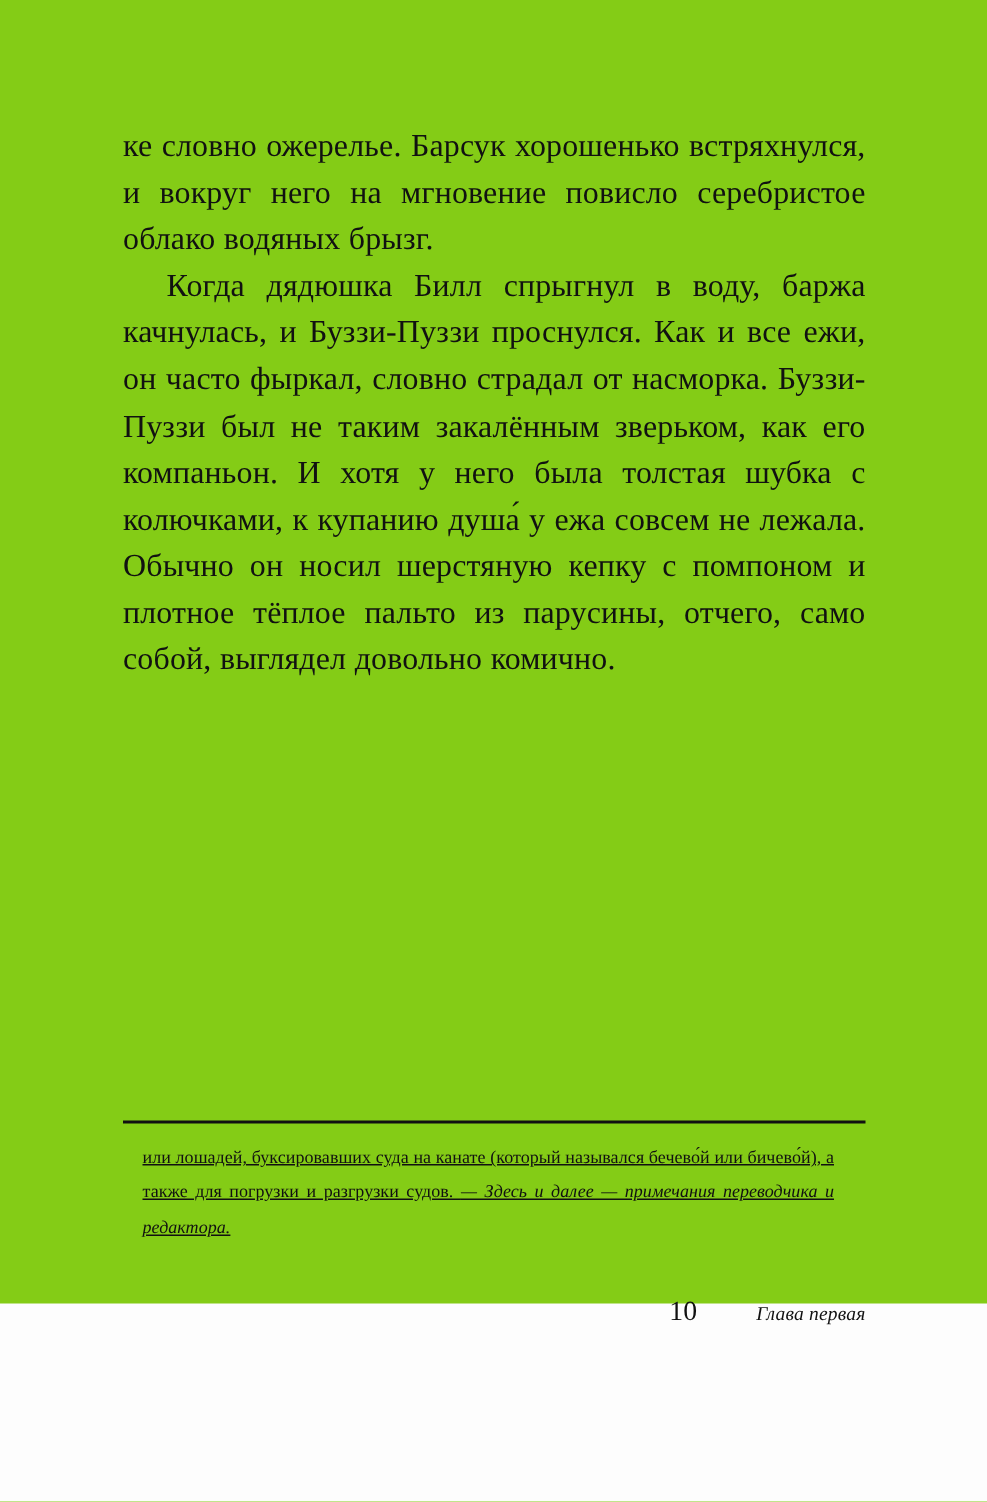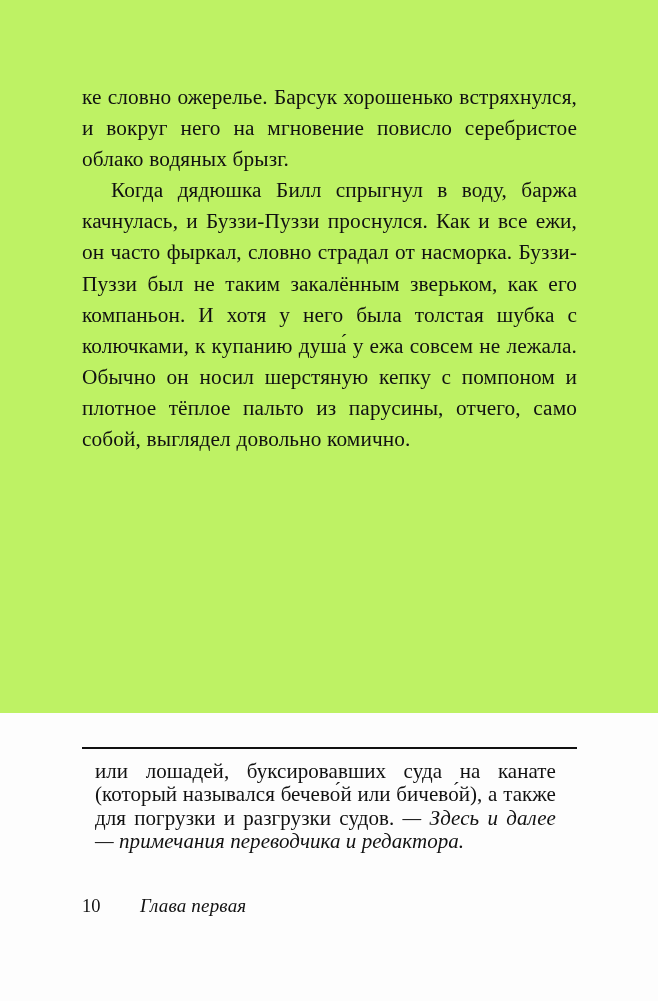--- a/index.html
+++ b/index.html
@@ -12,22 +12,22 @@
     background: #fdfdfd;
     font-family: "Liberation Serif", "DejaVu Serif", serif;
     color: #111111;
     -webkit-font-smoothing: antialiased;
     overflow: hidden;
   }
 
   .page {
     position: relative;
     width: 658px;
-    height: 713px;
-    background: #bef264;
+    height: 869px;
+    background: #84cc16;
     box-sizing: border-box;
   }
 
   
   .textblock {
     position: absolute;
     left: 82px;
     top: 82px;
     width: 495px;
   }
@@ -63,48 +63,50 @@
 
   .footnote {
     position: absolute;
     left: 95px;
     top: 760px;
     width: 461px;
   }
 
   .footnote-text {
     margin: 0;
-    font-size: 21px;
+    font-size: 12px;
     line-height: 23.4px;
     text-align: justify;
     text-align-last: left;
     letter-spacing: 0.003em;
+    text-decoration: underline;
   }
   .footnote-text .src {
     font-style: italic;
   }
 
   
   .runningfoot {
     position: absolute;
     left: 82px;
-    top: 895px;
+    top: 864px;
     width: 495px;
     display: flex;
     align-items: baseline;
+    justify-content: flex-end;
   }
   .folio {
     font-size: 18.5px;
     line-height: 22px;
     font-style: normal;
     width: 58px;
     flex: none;
   }
   .chaptertitle {
-    font-size: 19px;
+    font-size: 13px;
     line-height: 22px;
     font-style: italic;
     letter-spacing: 0.01em;
   }
 </style>
 </head>
 <body>
 
 <div class="page">
 

